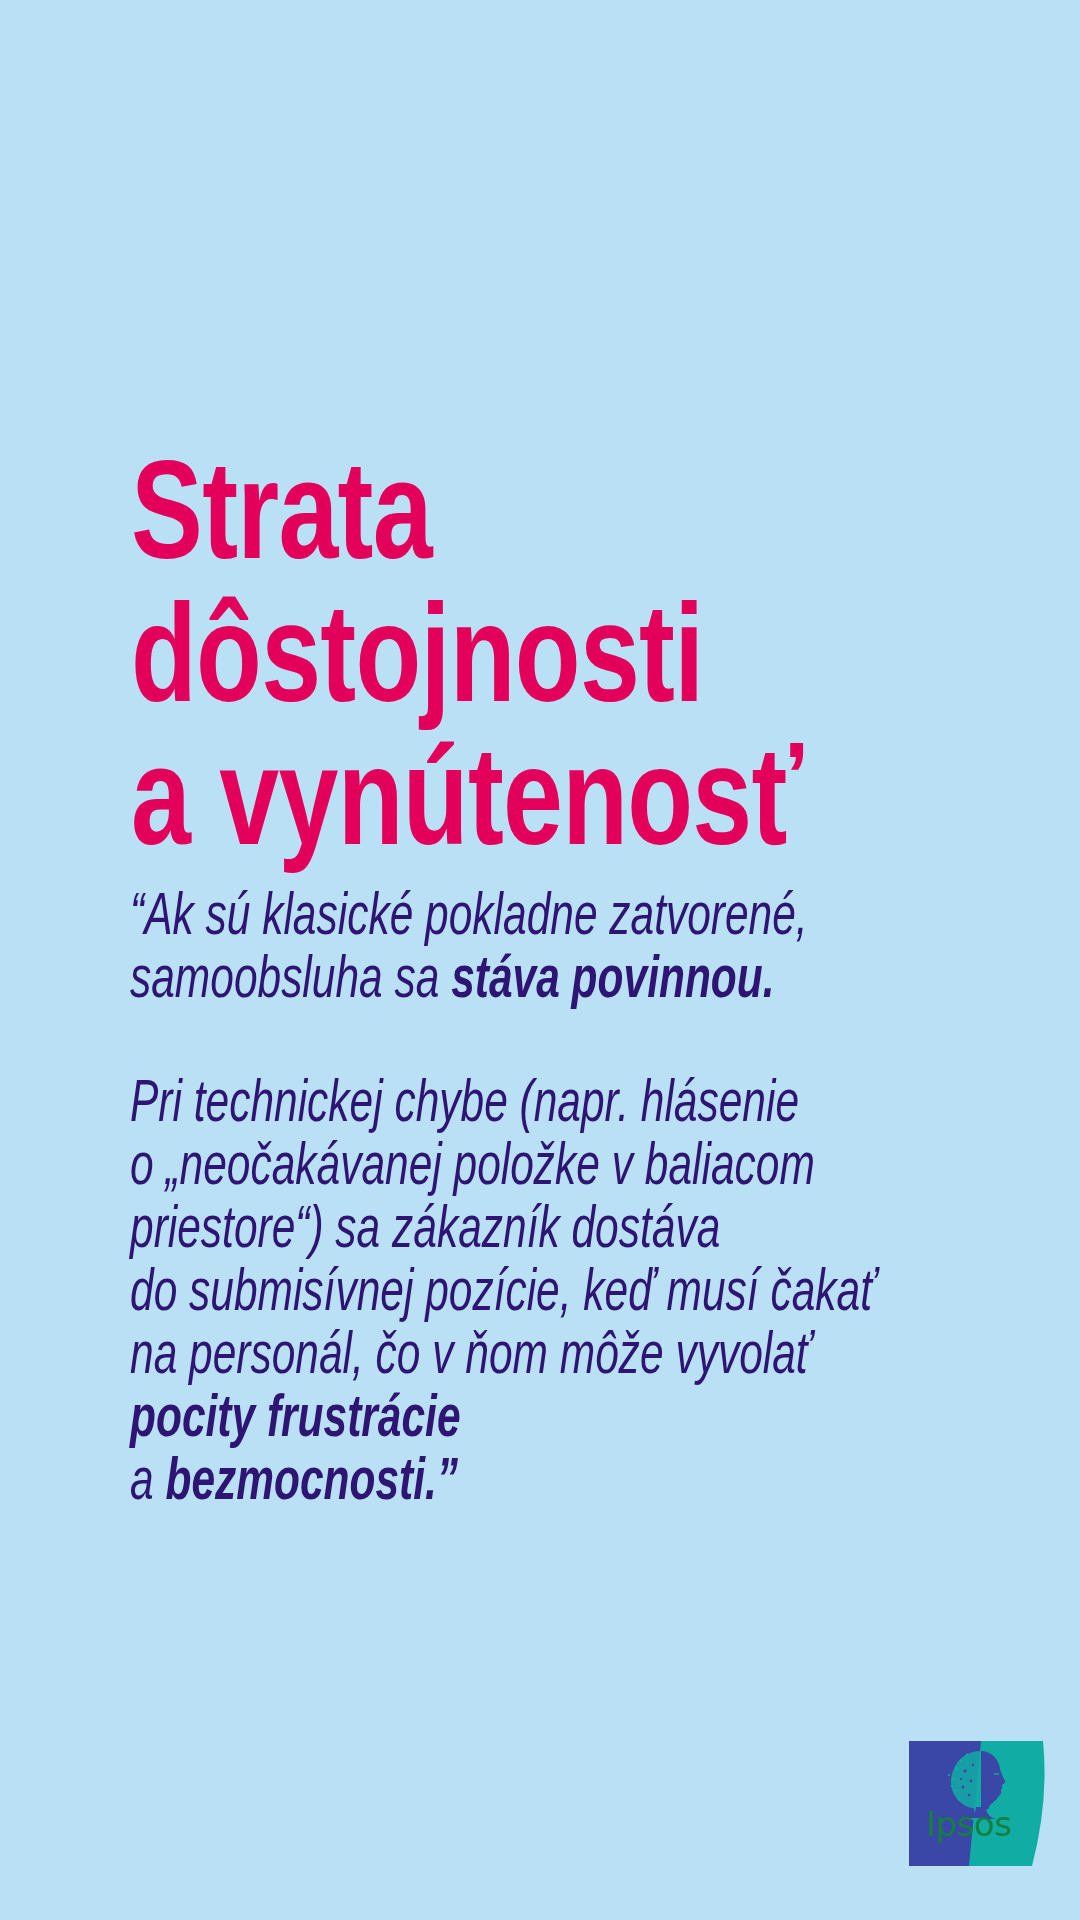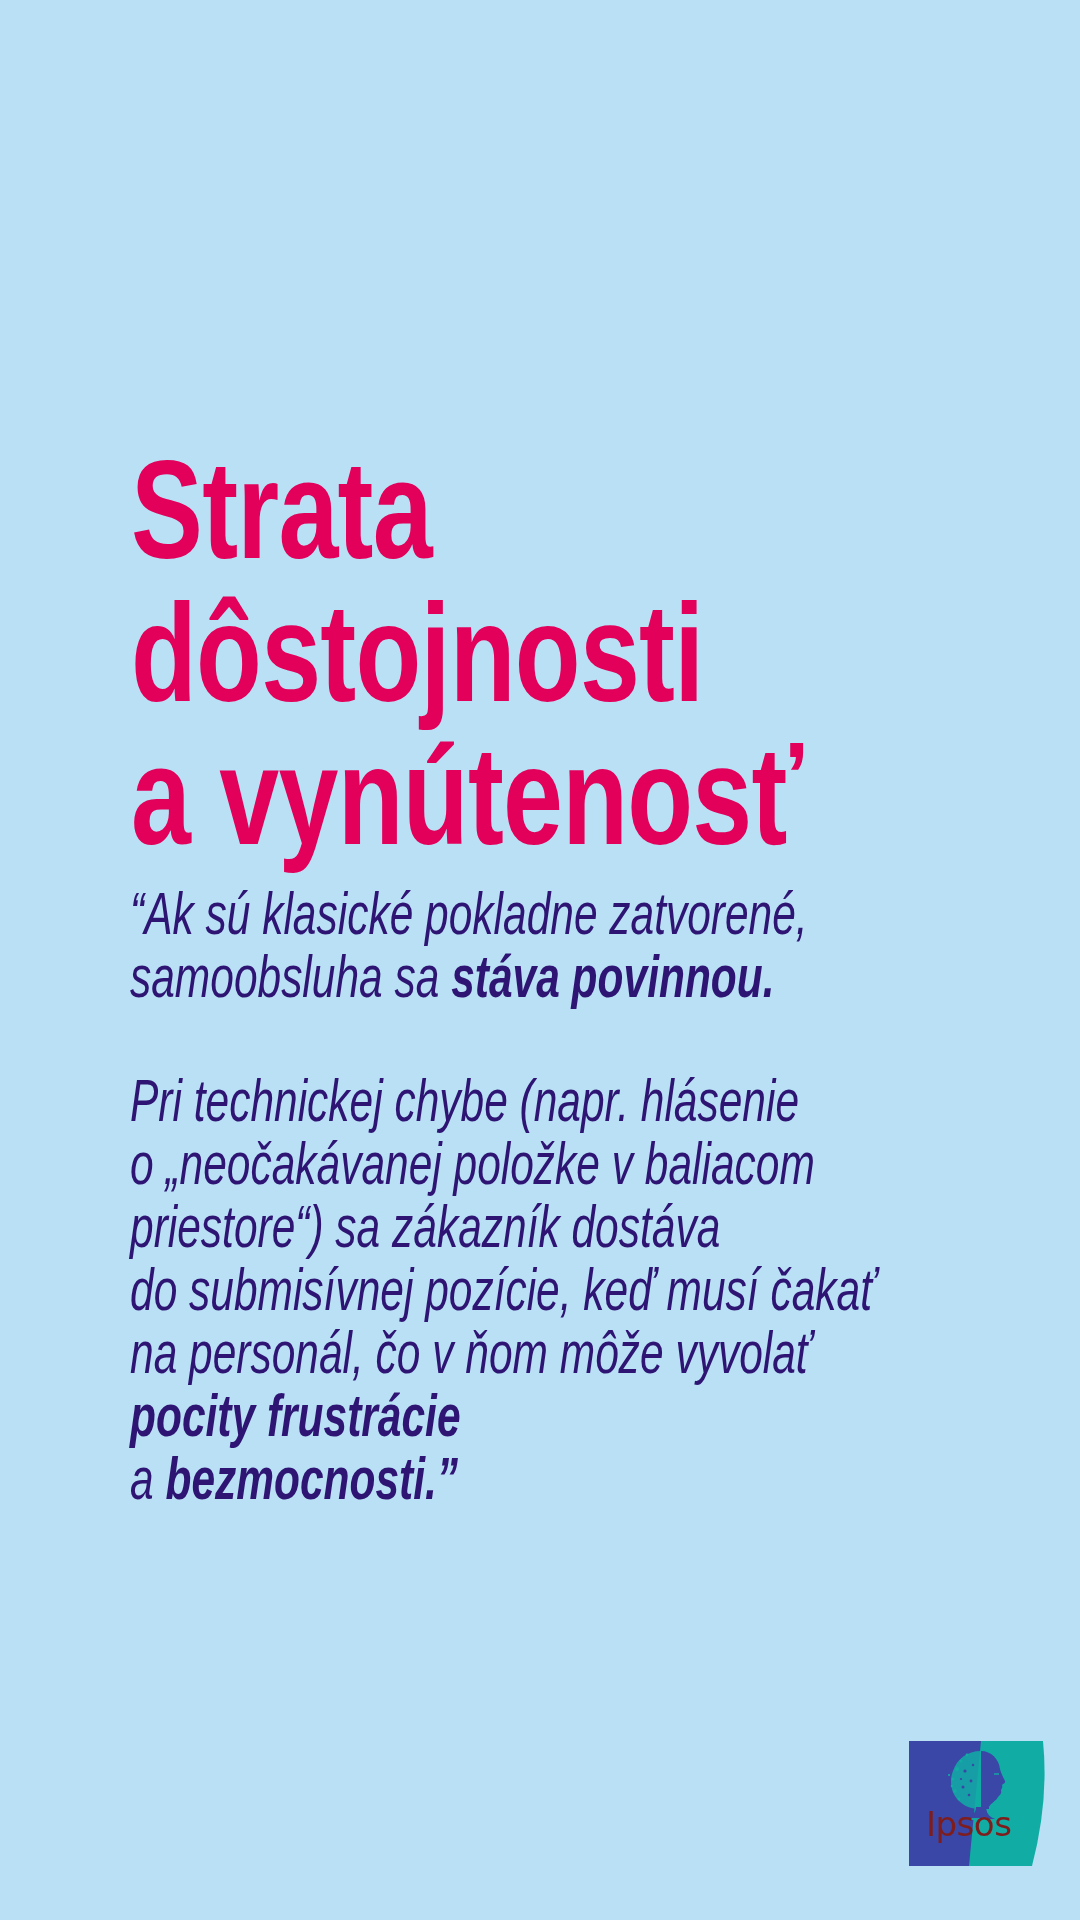--- a/index.html
+++ b/index.html
@@ -59,21 +59,21 @@
       width: 140px;
       height: 126px;
     }
     .logo svg {
       display: block;
     }
     .logo-word {
       position: absolute;
       left: 17px;
       top: 66px;
-      color: #7f1d1d;
+      color: #15803d;
       font-family: "DejaVu Sans", sans-serif;
       font-size: 34px;
       font-weight: normal;
       letter-spacing: -0.5px;
       line-height: 1;
       white-space: nowrap;
     }
   </style>
 </head>
 <body>

